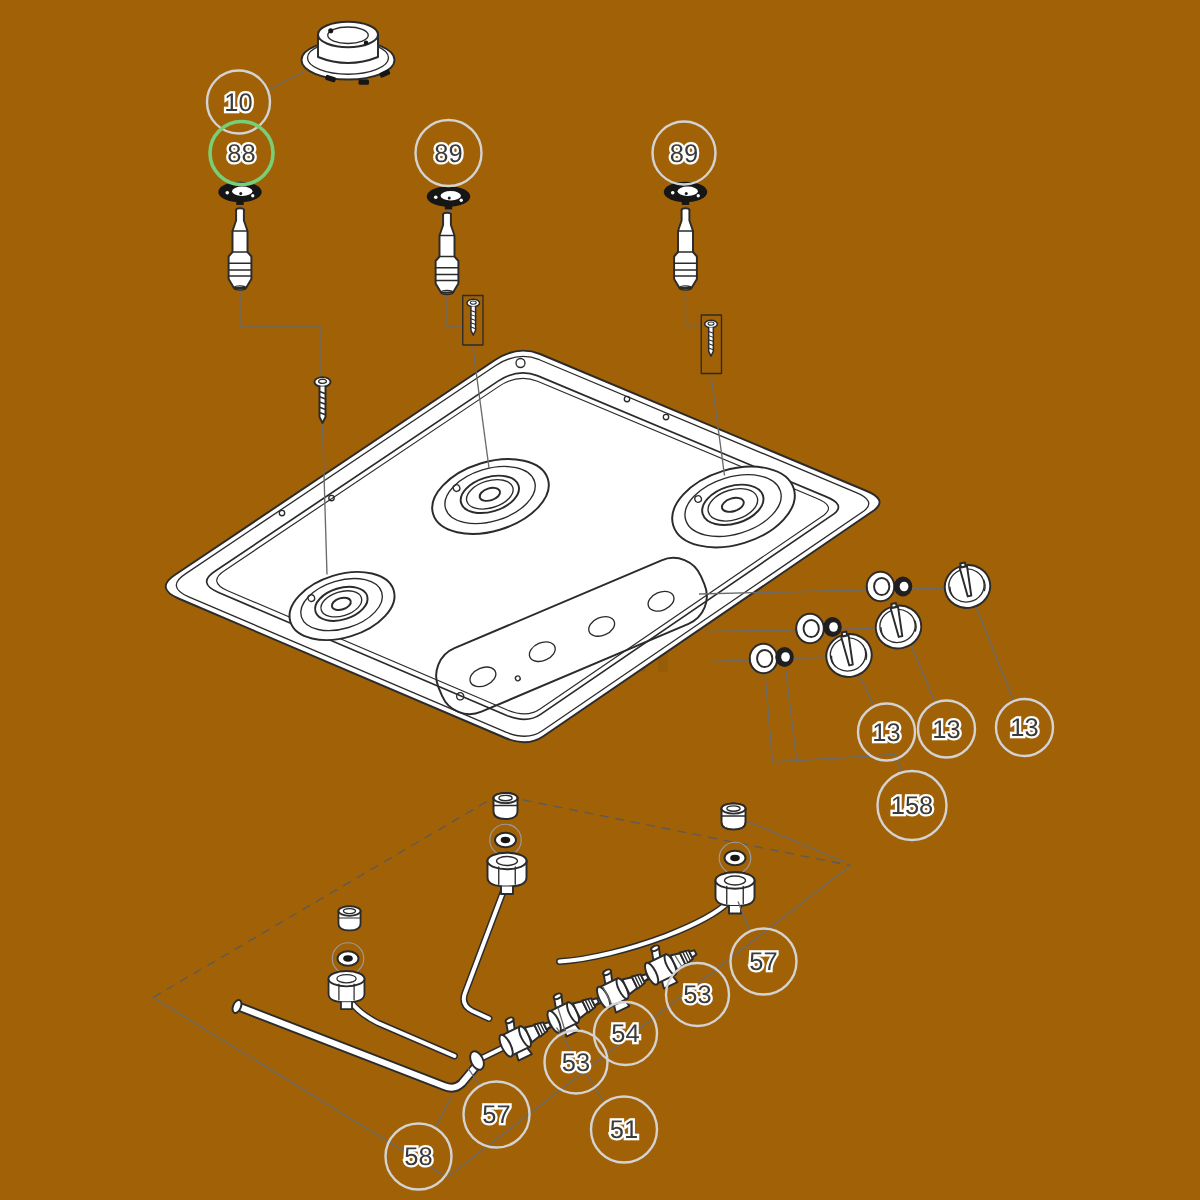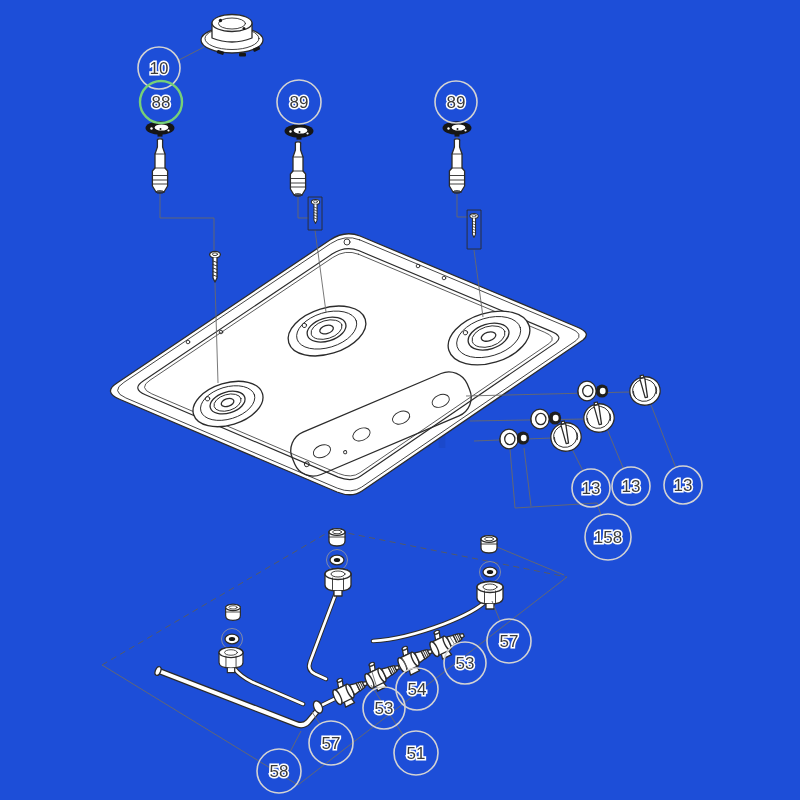--- a/index.html
+++ b/index.html
@@ -1,16 +1,16 @@
 <!DOCTYPE html>
 <html><head>
 <meta charset="utf-8">
 <style>
   html,body{margin:0;padding:0;background:#fff}
-  .stage{width:800px;height:800px;position:relative;background:#1d4ed8;font-family:"Liberation Sans",sans-serif;overflow:hidden}
+  .stage{width:800px;height:800px;position:relative;background:#a16207;font-family:"Liberation Sans",sans-serif;overflow:hidden}
   svg{display:block}
   .ln{fill:none;stroke:#2b2b2b;stroke-width:1.3;stroke-linecap:round;stroke-linejoin:round}
   .lnf{fill:#fff;stroke:#2b2b2b;stroke-width:1.3;stroke-linecap:round;stroke-linejoin:round}
   .thin{stroke-width:0.9}
   .dark{fill:#161616;stroke:none}
   .leader{fill:none;stroke:#6a6a6a;stroke-width:0.9}
   .dashl{fill:none;stroke:#5a5a5a;stroke-width:0.9;stroke-dasharray:6 4.5}
   .halo{fill:none;stroke:#9a9a9a;stroke-width:0.8}
   .pipeO{fill:none;stroke:#2b2b2b;stroke-width:6.5;stroke-linecap:round;stroke-linejoin:round}
   .pipeI{fill:none;stroke:#fff;stroke-width:4;stroke-linecap:round;stroke-linejoin:round}

